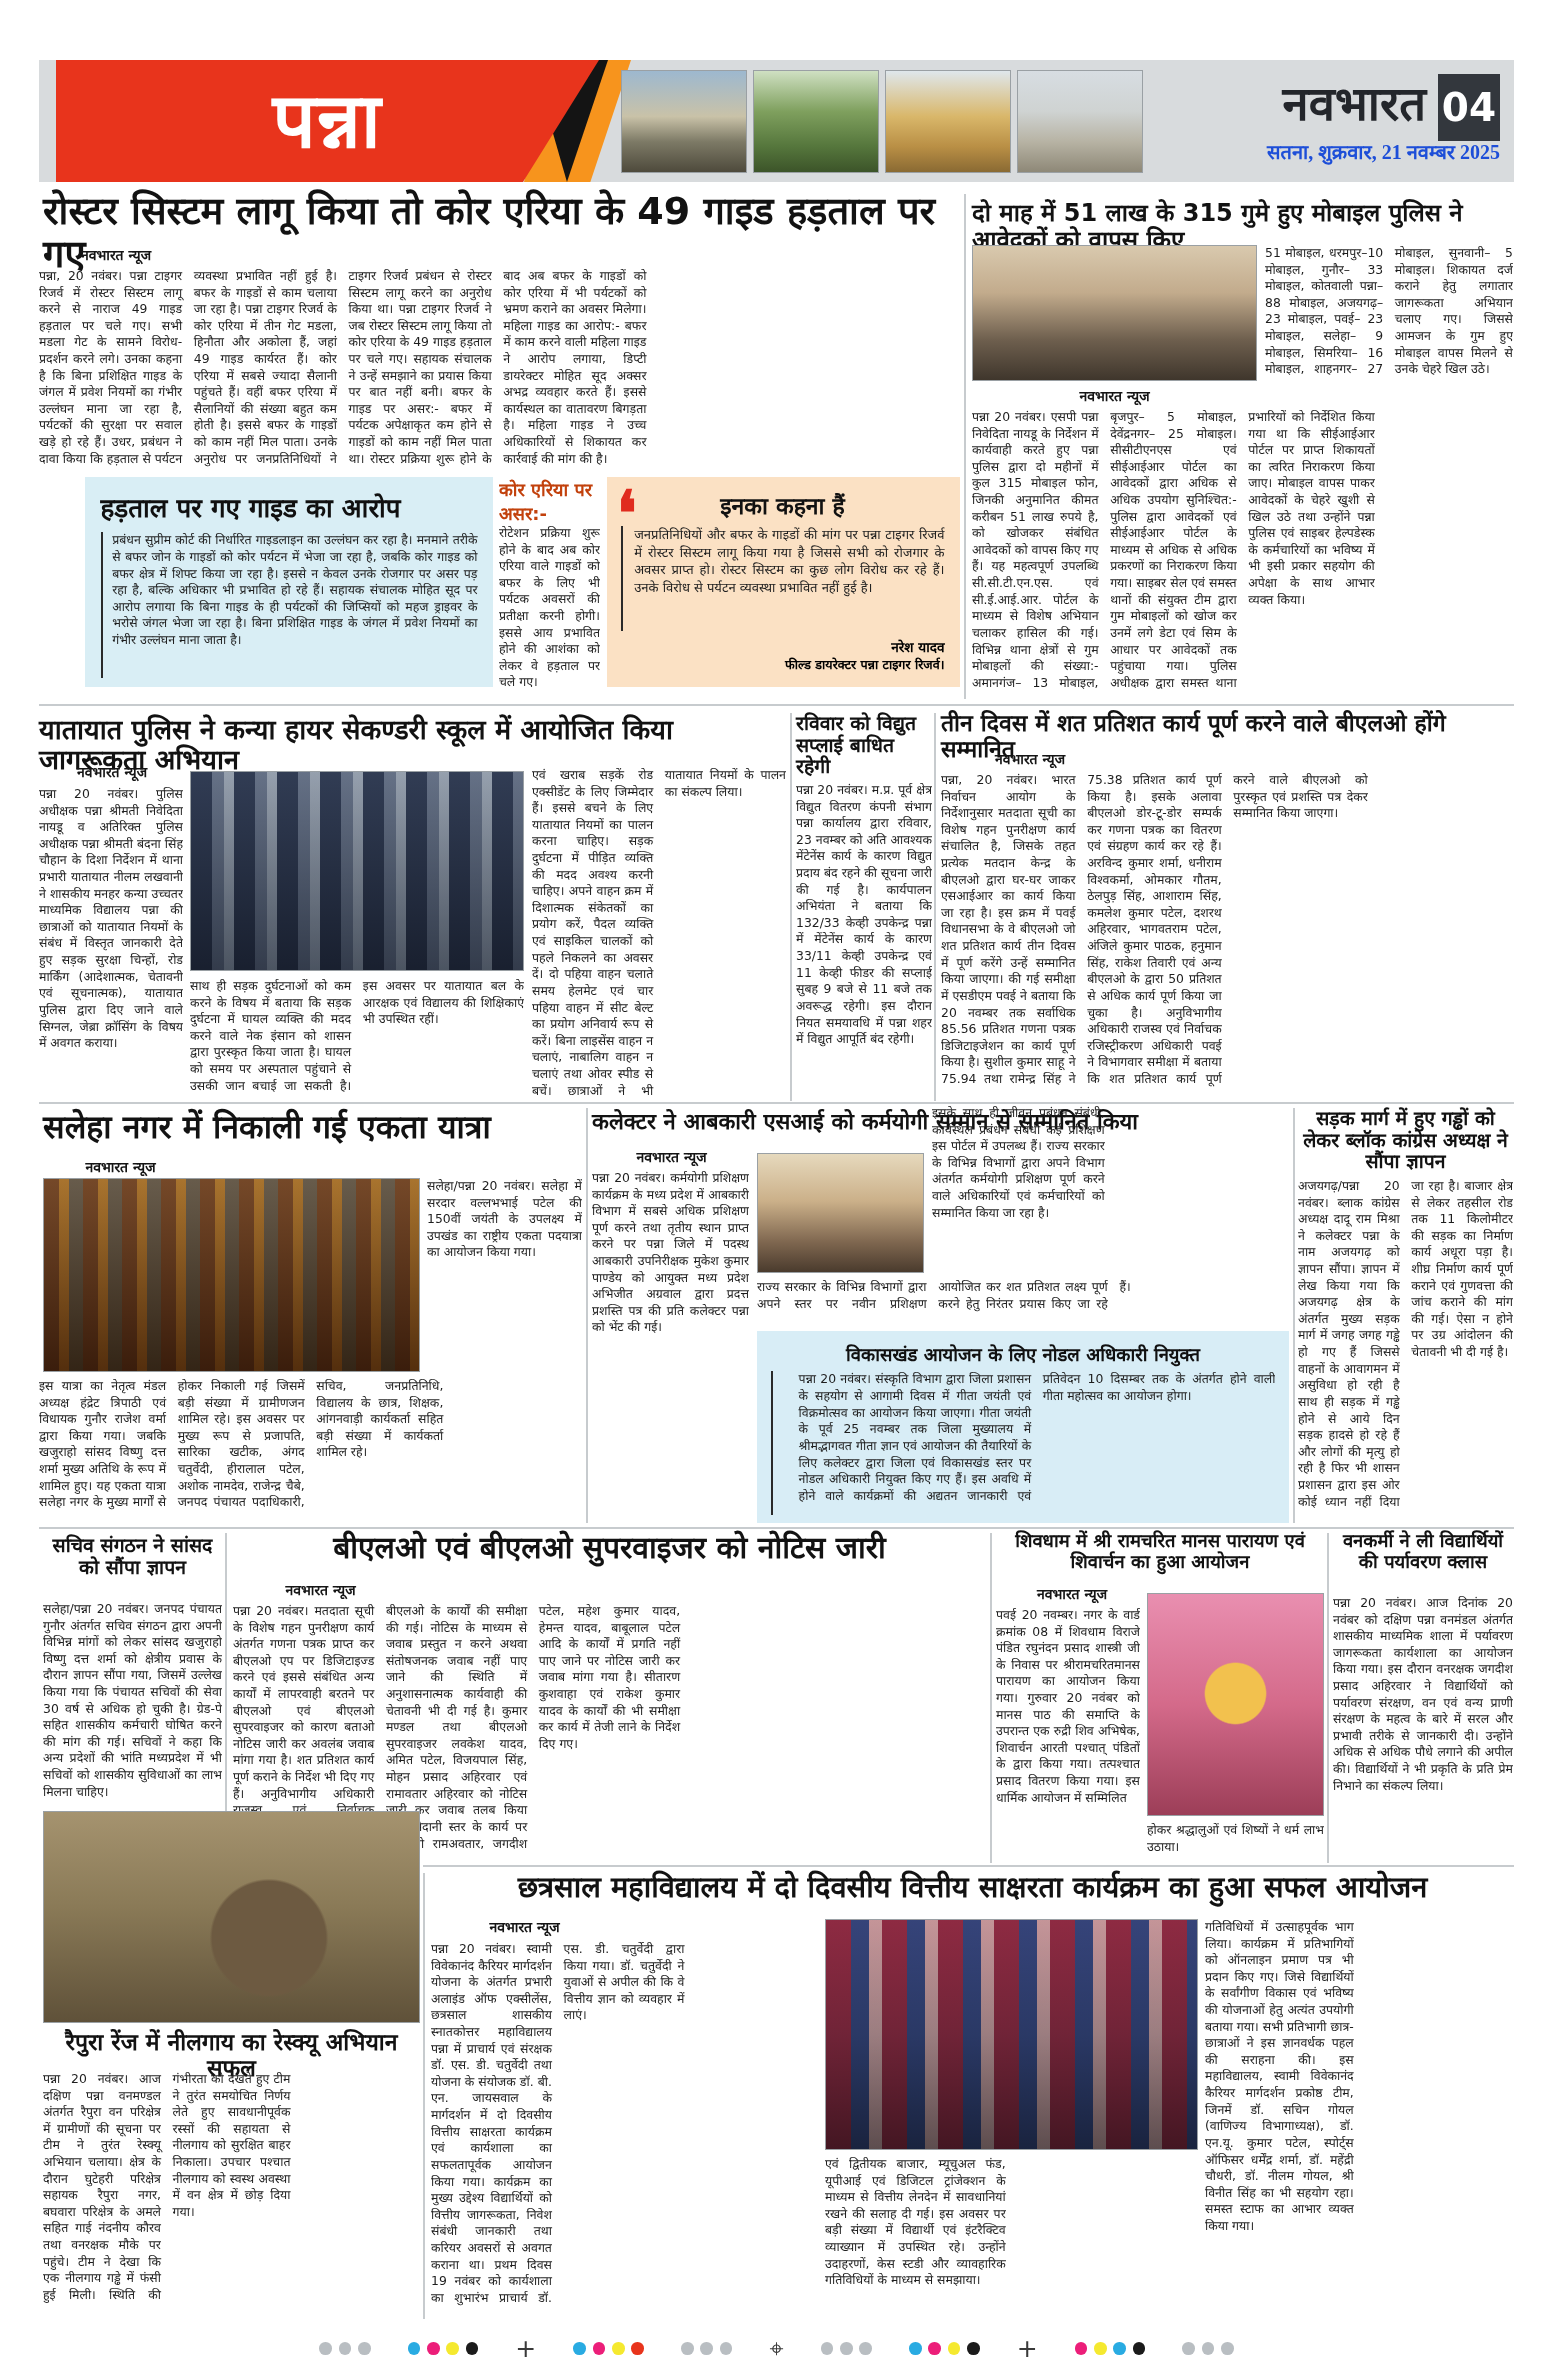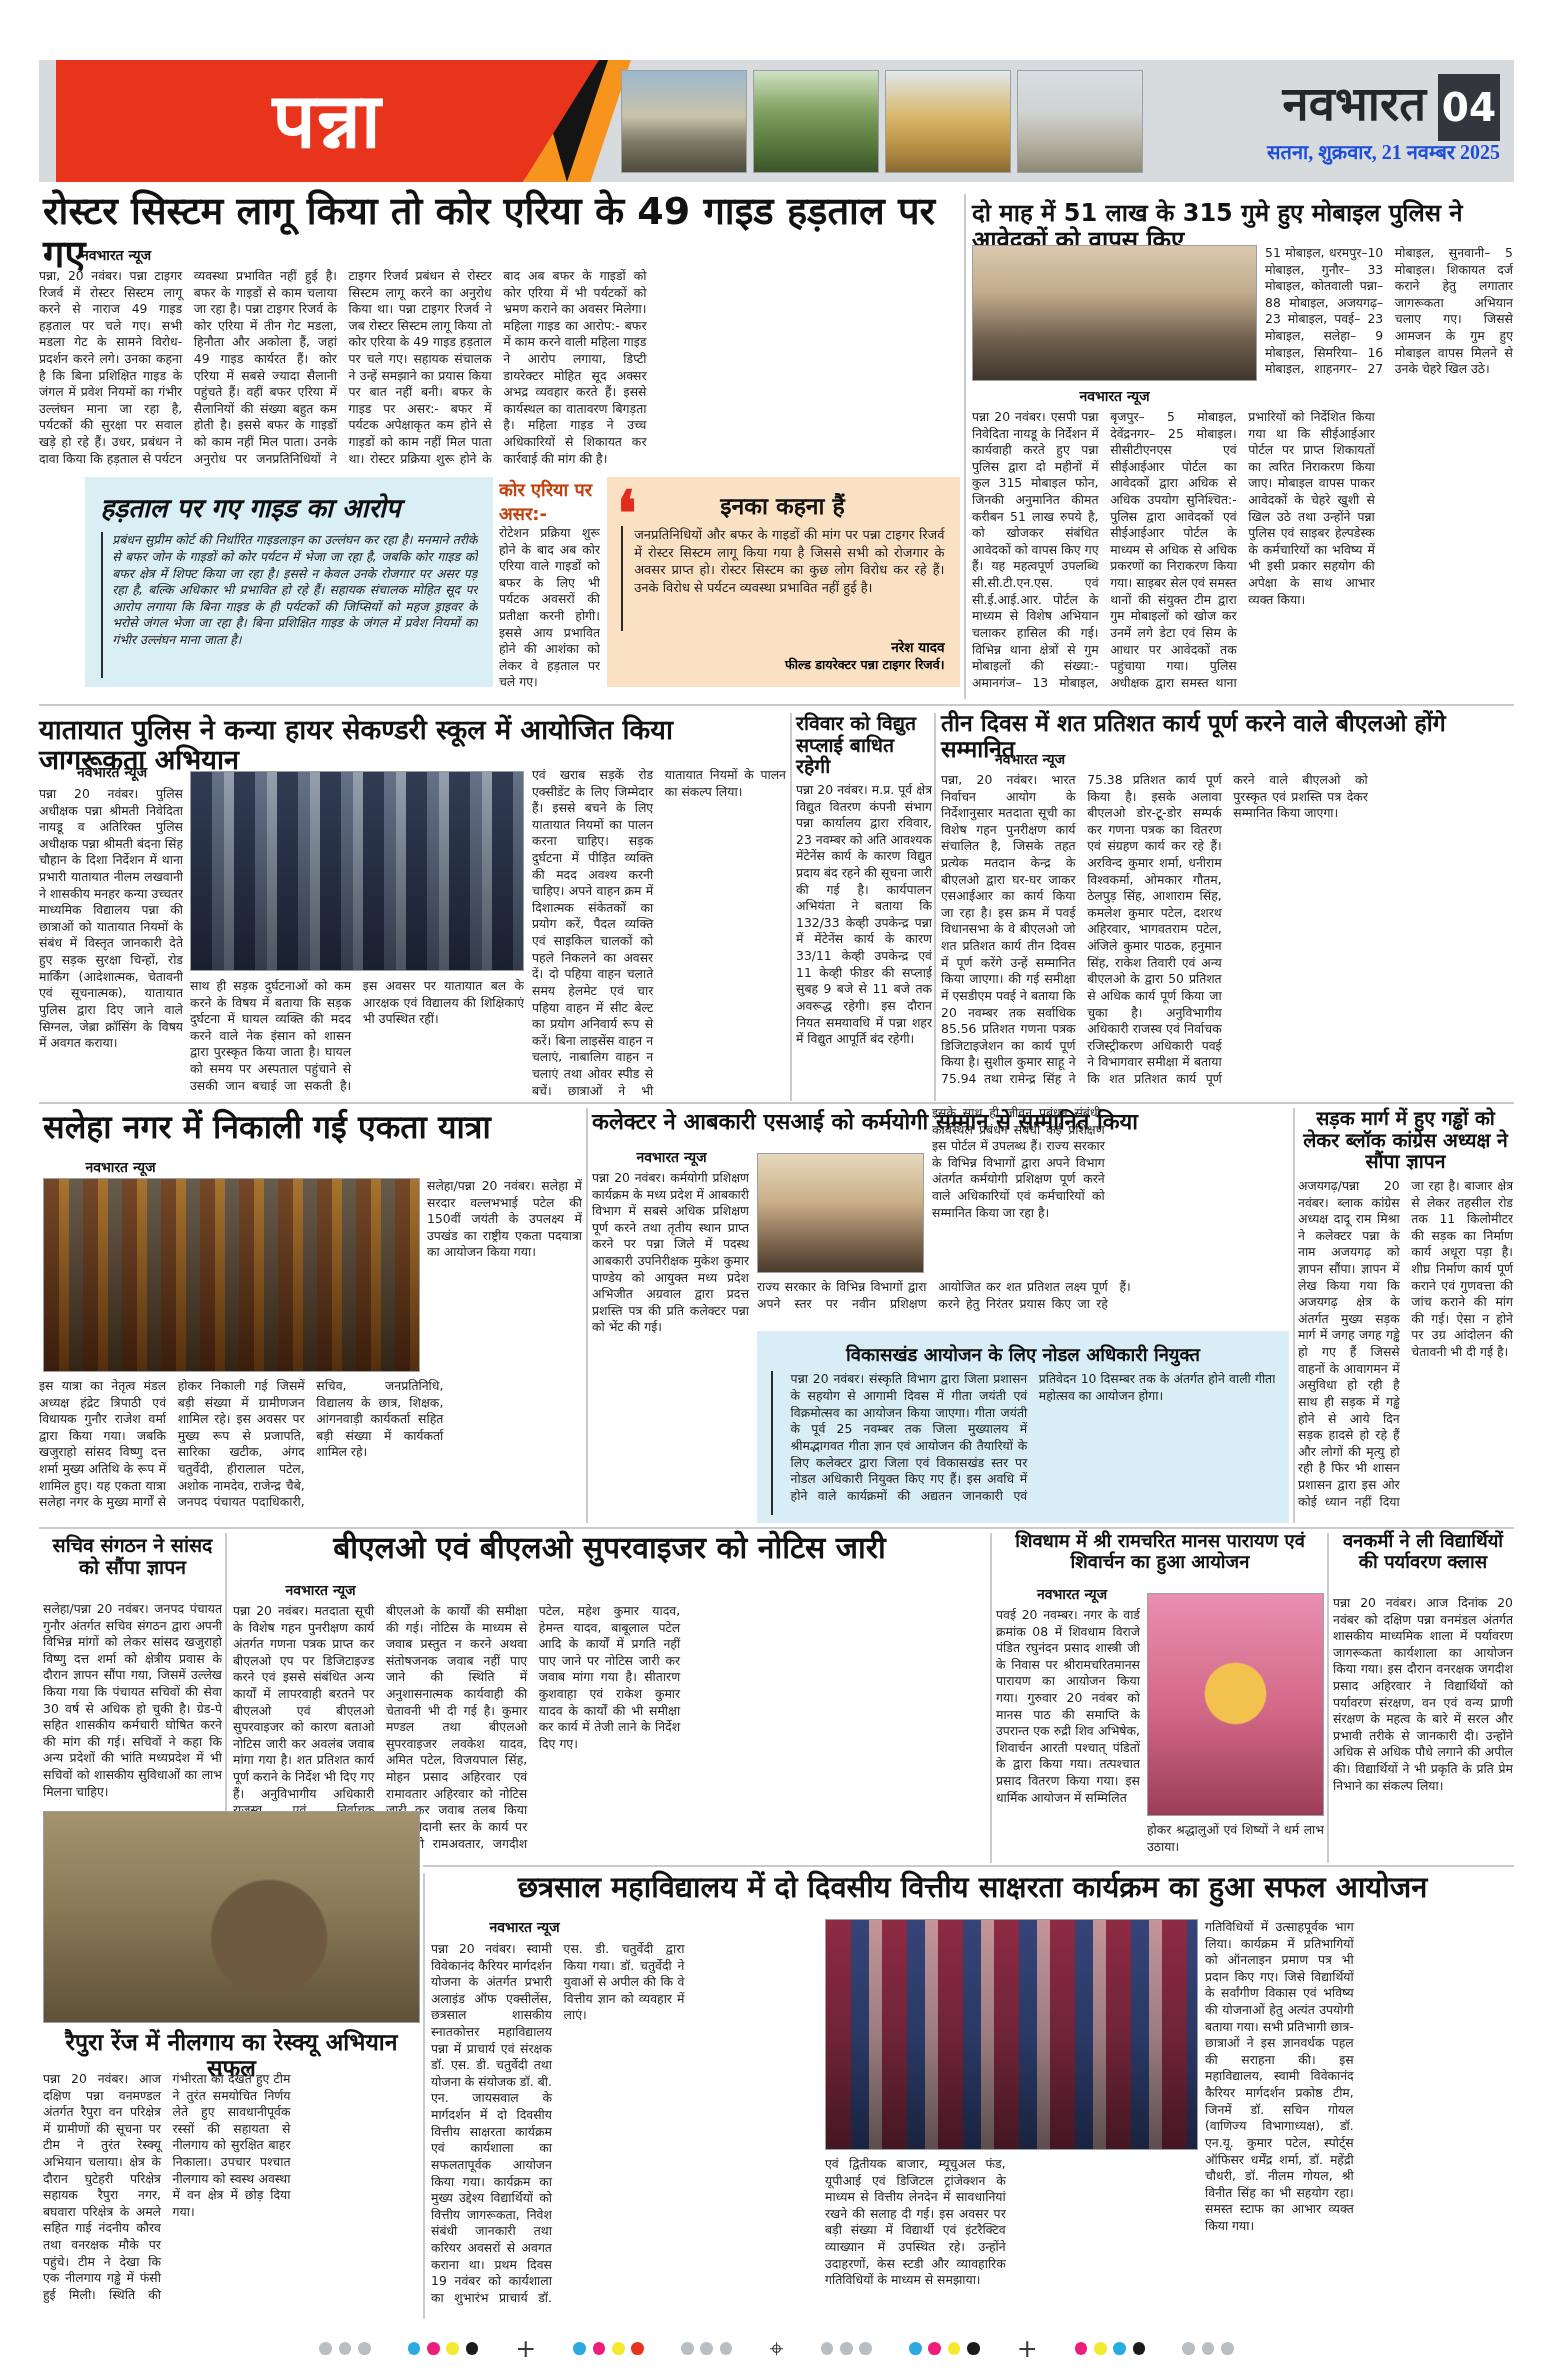--- a/index.html
+++ b/index.html
@@ -28,32 +28,32 @@
   .ph-officials{background:linear-gradient(180deg,#e6d9bd 0%,#cbb089 40%,#7e664f 75%,#4a3b2d 100%);}
   .ph-forest{background:radial-gradient(circle at 60% 60%,#6d5a41 0 22%,transparent 23%),linear-gradient(180deg,#a5936f 0%,#8a7a57 45%,#5f5139 100%);}
   .ph-group{background:repeating-linear-gradient(90deg,#9c3b55 0 25px,#3b5e9c 25px 43px,#d8cfc4 43px 56px),linear-gradient(180deg,#e8b7c6 0%,#b79aa6 50%,#6e5f66 100%);background-blend-mode:multiply;}
   .ph-shiv{background:radial-gradient(circle at 50% 45%,#f2c14e 0 20%,transparent 21%),linear-gradient(180deg,#e98fb0 0%,#d46a8a 50%,#9c3e58 100%);}
   
   .headline{font-weight:800;color:#121212;line-height:1.12;}
   .byline{font-weight:700;font-size:14px;color:#151515;text-align:center;}
   .bodytext{font-size:12.4px;line-height:1.34;color:#1e1e1e;text-align:justify;
             column-gap:11.6px;column-fill:auto;overflow:hidden;}
   .subhead{font-weight:800;font-size:18px;color:#c2410c;}
-  .box-allegation{background:#d9eef5;padding:11.6px 15.5px;overflow:hidden;font-style:italic;}
+  .box-allegation{background:#d9eef5;padding:11.6px 15.5px;overflow:hidden;}
   .box-allegation .title{font-weight:800;font-size:26px;color:#101010;margin:0 0 7.8px 0;}
   .box-allegation .txt{border-left:2.9px solid #2a2a2a;padding-left:9.7px;}
   .quote-box{background:#fbe1c4;padding:9.7px 15.5px 9.7px 13.6px;overflow:hidden;}
   .quote-mark{color:#e02b1e;font-size:62px;line-height:0.6;font-weight:800;font-family:"DejaVu Serif",serif;}
   .quote-title{font-weight:800;font-size:23px;color:#111;text-align:center;margin:1.9px 0 5.8px 0;}
   .quote-txt{border-left:2.9px solid #2a2a2a;padding-left:11.6px;font-size:13px;}
   .quote-author{font-weight:800;font-size:13.6px;text-align:right;margin-top:5.8px;}
   .quote-role{font-weight:700;font-size:12.6px;text-align:right;}
   .nodal-box{background:#d8edf6;padding:9.7px 13.6px;overflow:hidden;}
   .nodal-box .title{font-weight:800;font-size:18.4px;text-align:center;color:#101010;margin:0 0 5.8px 0;}
-  .nodal-box .txt{border-left:2.9px solid #2a2a2a;padding-left:18px;}
+  .nodal-box .txt{border-left:2.9px solid #2a2a2a;padding-left:26px;}
   .divider-h{background:#c7cbce;height:1.9px;}
   .divider-v{background:#c7cbce;width:1.9px;}
   
   .marks{display:flex;align-items:center;justify-content:center;gap:37px;}
   .mgroup{display:flex;gap:6.8px;align-items:center;}
   .dot{width:12.6px;height:12.6px;border-radius:50%;display:inline-block;}
   .d-gray{background:#b9bec2;} .d-c{background:#29abe2;} .d-m{background:#ec1e79;}
   .d-y{background:#f5e92f;} .d-k{background:#1b1b1b;} .d-r{background:#e8341c;}
   .cross{font-size:25px;color:#3a3a3a;line-height:1;}
 </style>

